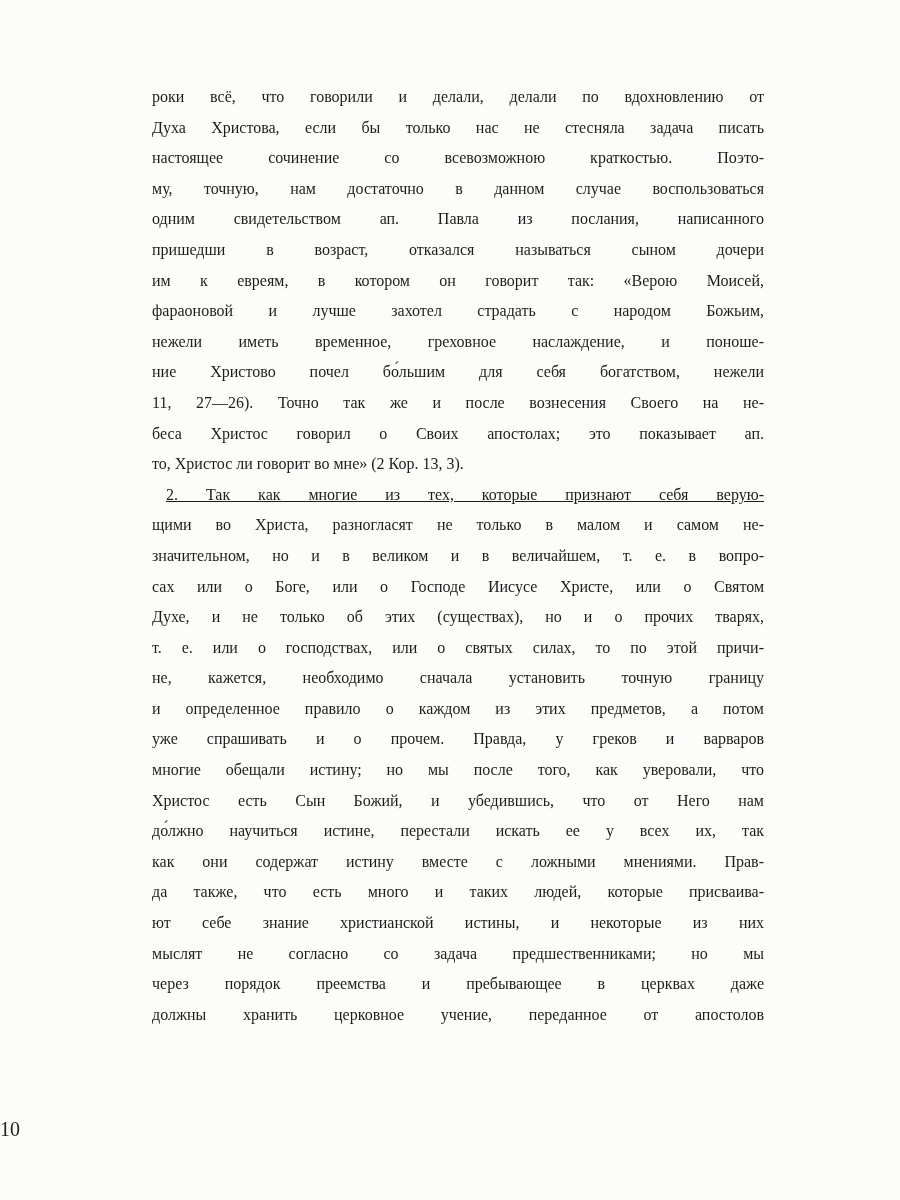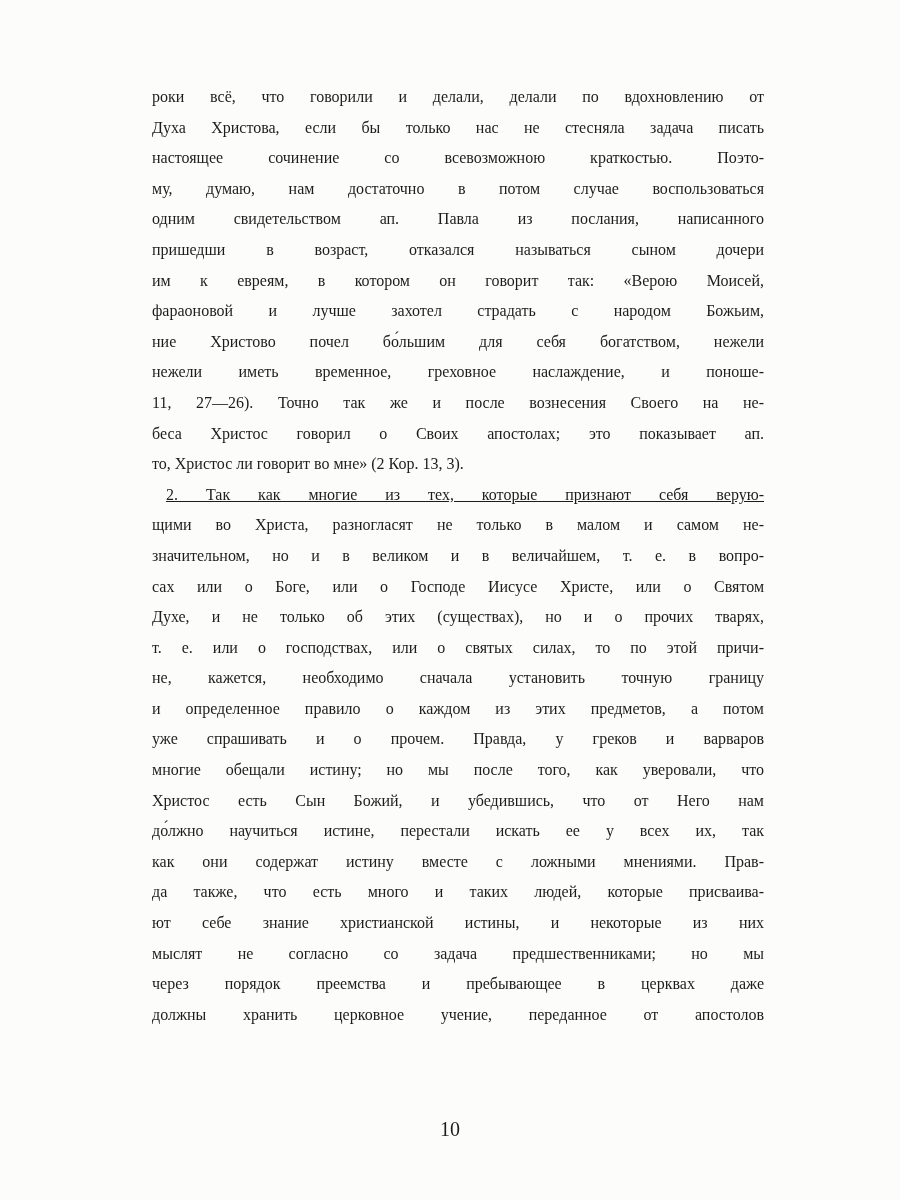--- a/index.html
+++ b/index.html
@@ -43,44 +43,43 @@
   }
   .line.indent {
     padding-left: 14px;
     text-decoration: underline;
   }
   .page-footer {
     position: absolute;
     left: 0;
     top: 1116px;
     width: 100%;
-    text-align: center;
     font-size: 20px;
     line-height: 26px;
     color: #1d1d1d;
   }
 </style>
 </head>
 <body style="background: rgb(252, 252, 250); color: rgb(29, 29, 29);">
 
 <div class="page">
 
   <div class="page-text">
 
     <div class="paragraph">
       <div class="line">роки всё, что говорили и делали, делали по вдохновлению от</div>
       <div class="line">Духа Христова, если бы только нас не стесняла задача писать</div>
       <div class="line">настоящее сочинение со всевозможною краткостью. Поэто-</div>
-      <div class="line">му, думаю, нам достаточно в потом случае воспользоваться</div>
+      <div class="line">му, точную, нам достаточно в данном случае воспользоваться</div>
       <div class="line">одним свидетельством ап. Павла из послания, написанного</div>
       <div class="line">пришедши в возраст, отказался называться сыном дочери</div>
       <div class="line">им к евреям, в котором он говорит так: «Верою Моисей,</div>
       <div class="line">фараоновой и лучше захотел страдать с народом Божьим,</div>
+      <div class="line">нежели иметь временное, греховное наслаждение, и поноше-</div>
       <div class="line">ние Христово почел бо́льшим для себя богатством, нежели</div>
-      <div class="line">нежели иметь временное, греховное наслаждение, и поноше-</div>
       <div class="line">11, 27—26). Точно так же и после вознесения Своего на не-</div>
       <div class="line">беса Христос говорил о Своих апостолах; это показывает ап.</div>
       <div class="line para-last">то, Христос ли говорит во мне» (2 Кор. 13, 3).</div>
     </div>
 
     <div class="paragraph">
       <div class="line indent">2.  Так как многие из тех, которые признают себя верую-</div>
       <div class="line">щими во Христа, разногласят не только в малом и самом не-</div>
       <div class="line">значительном, но и в великом и в величайшем, т. е. в вопро-</div>
       <div class="line">сах или о Боге, или о Господе Иисусе Христе, или о Святом</div>

